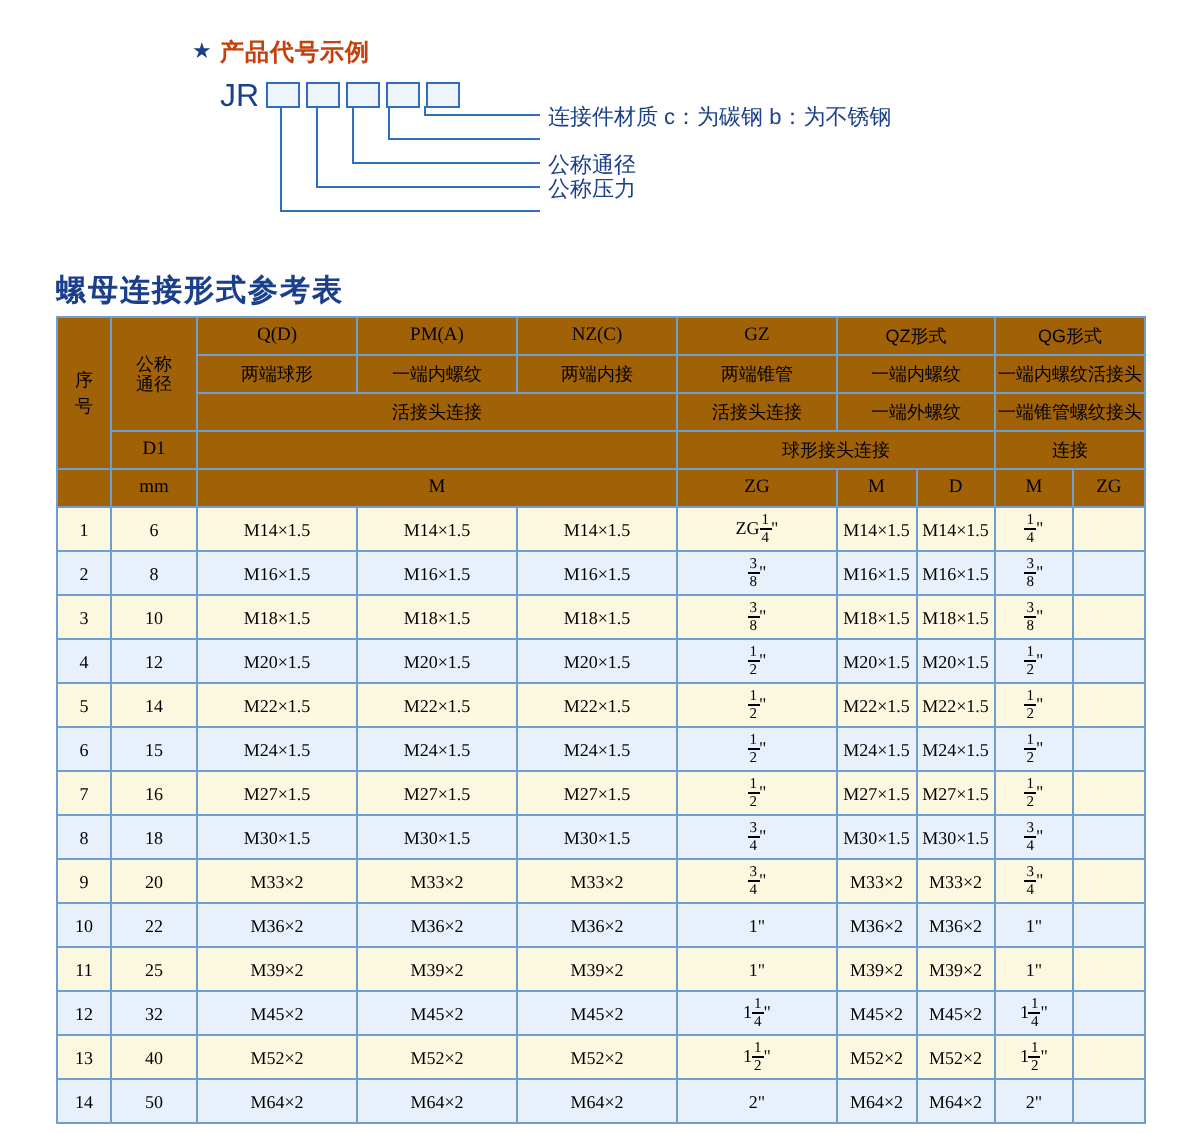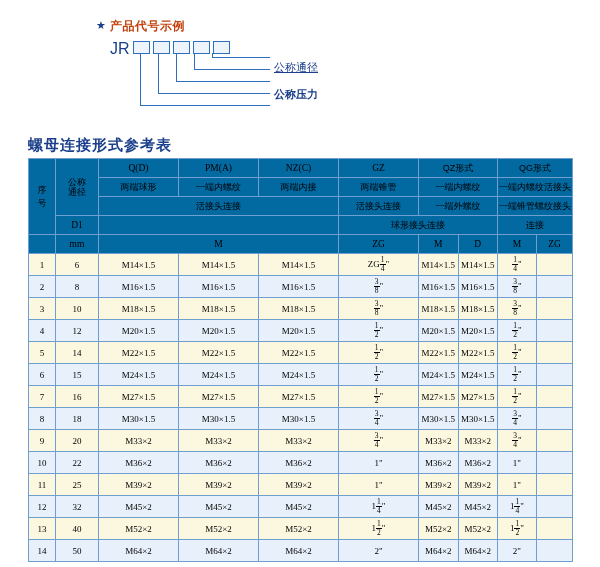--- a/index.html
+++ b/index.html
@@ -34,21 +34,21 @@
     letter-spacing:1px;
   }
   
   .tbl-wrap{position:absolute;left:28px;top:158px;width:545px;}
   table{border-collapse:collapse;width:545px;font-size:9px;}
   td,th{
     border:1px solid #6f9fd0;text-align:center;vertical-align:middle;
     padding:0;color:#000;font-weight:normal;
     font-family:"Liberation Serif","DejaVu Serif",serif;
   }
-  thead td{background:#0369a1;height:18px;font-size:9.5px;}
+  thead td{background:#a16207;height:18px;font-size:9.5px;}
   .hdr-cn{font-family:"Liberation Sans","DejaVu Sans",sans-serif;font-size:9px;}
   tbody td{height:21px;background:#fcf8e0;}
   tbody tr.alt td{background:#e8f1fb;}
   td.idx{width:26px;}
   td.dn{width:42px;}
   td.c{width:79px;}
   .frac{display:inline-block;vertical-align:middle;text-align:center;line-height:1;font-size:7.5px;position:relative;top:-0.5px;}
   .frac .n{display:block;border-bottom:1px solid #000;padding:0 1px;}
   .frac .d{display:block;padding:0 1px;}
   .inch{font-size:9px;}
@@ -76,22 +76,23 @@
 
   <div class="ln vline" style="left:176px;top:53px;height:28px;"></div>
   <div class="ln hline" style="left:176px;top:81px;width:94px;"></div>
 
   <div class="ln vline" style="left:158px;top:53px;height:40px;"></div>
   <div class="ln hline" style="left:158px;top:93px;width:112px;"></div>
 
   <div class="ln vline" style="left:140px;top:53px;height:52px;"></div>
   <div class="ln hline" style="left:140px;top:105px;width:130px;"></div>
 
-  <div class="legend-item" style="left:274px;top:60px;text-decoration:underline;">公称通径</div>
-  <div class="legend-item" style="left:274px;top:87px;font-weight:bold;">公称压力</div>
+  <div class="legend-item" style="left:274px;top:51px;">连接件材质   c：为碳钢   b：为不锈钢</div>
+  <div class="legend-item" style="left:274px;top:75px;">公称通径</div>
+  <div class="legend-item" style="left:274px;top:87px;">公称压力</div>
 </div>
 
 <div class="sect-title">螺母连接形式参考表</div>
 
 <div class="tbl-wrap">
 <table>
   <thead>
     <tr>
       <td class="idx hdr-cn" rowspan="4">序<br>号</td>
       <td class="dn hdr-cn" rowspan="3" style="line-height:1.15;">公称<br>通径</td>

